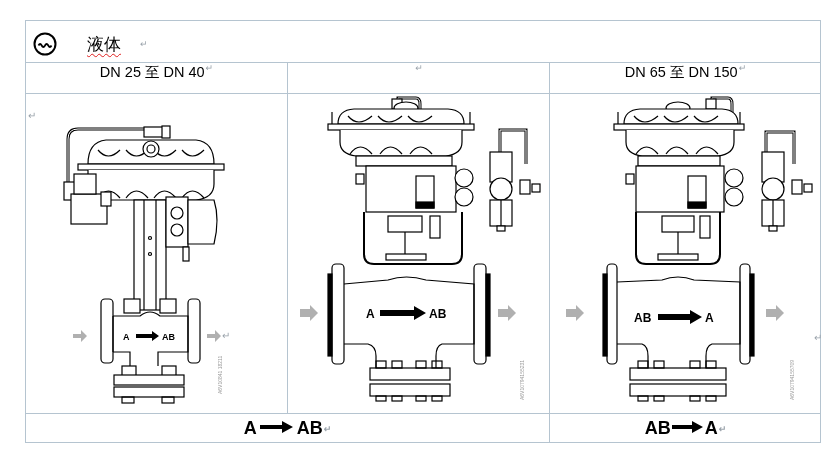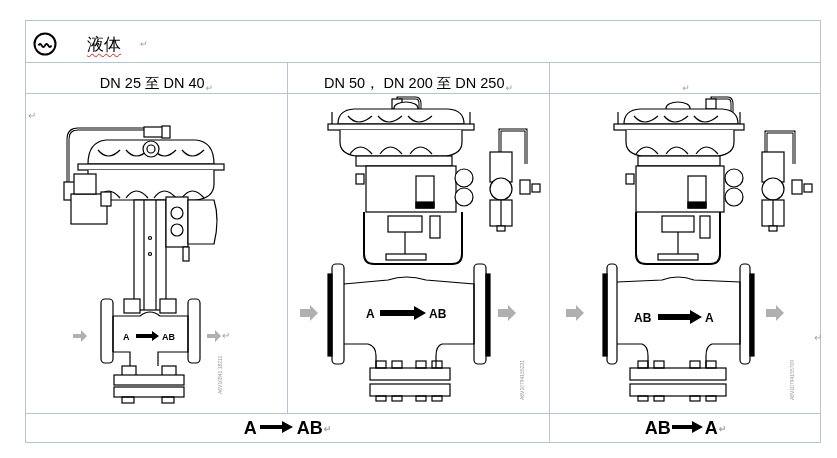--- a/index.html
+++ b/index.html
@@ -6,21 +6,21 @@
   body { width: 837px; height: 458px; position: relative; overflow: hidden;
          font-family: "Liberation Sans", sans-serif; color: #000; }
   .tbl { position: absolute; left: 25px; top: 20px; width: 796px; height: 423px;
          border: 1px solid #b5c4d0; box-sizing: border-box; }
   .hline { position: absolute; height: 1px; background: #b5c4d0; }
   .vline { position: absolute; width: 1px; background: #b5c4d0; }
   .title-row { position: absolute; left: 33px; top: 30px; height: 28px; display: flex; align-items: center; gap: 18px; }
   .title-text { font-family: "DejaVu Serif", serif; font-size: 17px; margin-left: 12px;
                 text-decoration: underline wavy #e02020; text-decoration-thickness: 1px; text-underline-offset: 3px; }
   .para { color: #9aa3ab; font-size: 9px; margin-left: 1px; }
-  .hdr { position: absolute; top: 63px; height: 30px; display: flex; align-items: flex-end;
+  .hdr { position: absolute; top: 63px; height: 30px; display: flex; align-items: flex-start;
          justify-content: center; font-size: 14.5px; }
   .foot { position: absolute; top: 414px; height: 29px; display: flex; align-items: center;
           justify-content: center; font-weight: bold; font-size: 18px; }
   .foot .arrow { display: inline-block; margin: 0 3px; }
   .drawing { position: absolute; top: 94px; height: 319px; }
   .drawing svg { width: 100%; height: 100%; }
   .vid { font-family: "Liberation Sans", sans-serif; font-size: 5px; fill: #9a9a9a; }
   .flow { font-family: "Liberation Sans", sans-serif; font-weight: bold; fill: #000; }
   .retmark { position: absolute; color: #9aa3ab; font-size: 10px; }
 </style>
@@ -45,24 +45,24 @@
   </span>
   <span class="title-text">液体</span>
   <span class="para">↵</span>
 </div>
 
 <div class="hdr" style="left:26px; width:261px;">
   <span>DN 25 至 DN 40</span>
     <span class="para">↵</span>
 </div>
 <div class="hdr" style="left:288px; width:261px;">
-  <span>DN 50， DN 200 至 DN 250</span>
     <span class="para">↵</span>
 </div>
 <div class="hdr" style="left:550px; width:271px;">
+  <span>DN 65 至 DN 150</span>
     <span class="para">↵</span>
 </div>
 
 <span class="retmark" style="left:28px; top:110px;">↵</span>
 <span class="retmark" style="left:222px; top:330px;">↵</span>
 <span class="retmark" style="left:814px; top:332px;">↵</span>
 
 <div class="drawing" style="left:26px; width:261px;">
   <svg viewBox="0 0 261 319" fill="none" stroke="#000" stroke-width="1.2">
 

